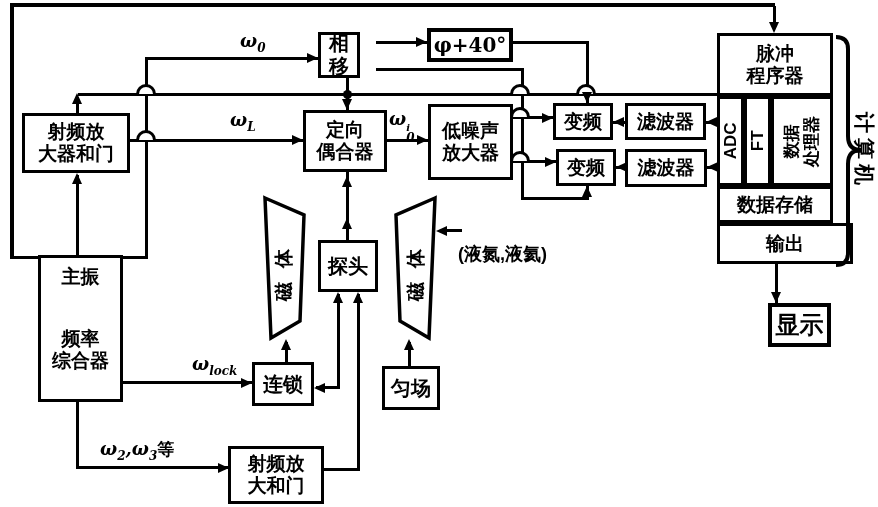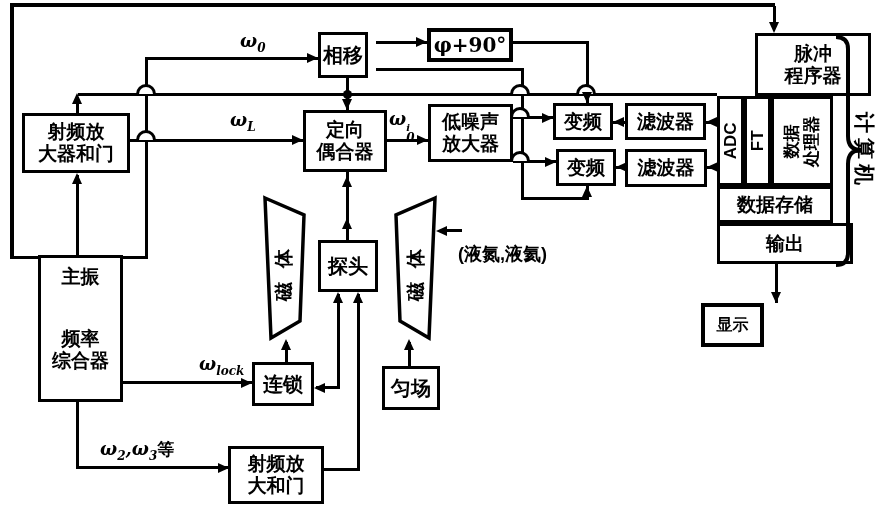--- a/index.html
+++ b/index.html
@@ -124,52 +124,52 @@
   <div class="hop" style="left:576px;top:84px"></div>
   <div class="hop" style="left:136px;top:130px"></div>
   <div class="hop" style="left:510px;top:107px"></div>
   <div class="hop" style="left:510px;top:151px"></div>
 
   <div class="box" style="left:22px;top:113px;width:108px;height:60px">
     <div>射频放</div>
     <div>大器和门</div>
   </div>
 
-  <div class="box" style="left:318px;top:32px;width:50px;height:46px;font-size:20px">
+  <div class="box" style="left:318px;top:32px;width:42px;height:46px;font-size:20px">
     <div>相移</div>
   </div>
 
   <div class="box bold4" style="left:427px;top:28px;width:86px;height:34px;font-size:20px;font-family:'DejaVu Serif','Liberation Serif',serif">
-    <div>φ+90°</div>
+    <div>φ+40°</div>
   </div>
 
   <div class="box" style="left:303px;top:110px;width:84px;height:62px">
     <div>定向</div>
     <div>偶合器</div>
   </div>
 
-  <div class="box" style="left:428px;top:104px;width:85px;height:58px">
+  <div class="box" style="left:428px;top:104px;width:85px;height:76px">
     <div>低噪声</div>
     <div>放大器</div>
   </div>
 
   <div class="box" style="left:553px;top:103px;width:60px;height:37px">
     <div>变频</div>
   </div>
   <div class="box" style="left:625px;top:103px;width:81px;height:37px">
     <div>滤波器</div>
   </div>
   <div class="box" style="left:556px;top:149px;width:60px;height:37px">
     <div>变频</div>
   </div>
   <div class="box" style="left:625px;top:149px;width:82px;height:38px">
     <div>滤波器</div>
   </div>
 
-  <div class="box" style="left:755px;top:33px;width:116px;height:63px">
+  <div class="box" style="left:717px;top:33px;width:116px;height:63px">
     <div>脉冲</div>
     <div>程序器</div>
   </div>
   <div class="box rot" style="left:717px;top:96px;width:27px;height:90px;font-size:17px">
     <div style="transform:rotate(-90deg)">ADC</div>
   </div>
   <div class="box rot" style="left:744px;top:96px;width:27px;height:90px;font-size:17px">
     <div style="transform:rotate(-90deg)">FT</div>
   </div>
   <div class="box rot" style="left:771px;top:96px;width:62px;height:90px;font-size:17px">
@@ -178,21 +178,21 @@
       <div>处理器</div>
     </div>
   </div>
   <div class="box" style="left:717px;top:186px;width:116px;height:37px">
     <div>数据存储</div>
   </div>
   <div class="box" style="left:717px;top:223px;width:136px;height:41px">
     <div>输出</div>
   </div>
 
-  <div class="box bold4" style="left:701px;top:303px;width:63px;height:44px;font-size:16px">
+  <div class="box bold4" style="left:768px;top:303px;width:63px;height:44px;font-size:24px">
     <div>显示</div>
   </div>
 
   <svg width="36" height="242" viewBox="0 0 36 242" style="left:830px;top:30px">
     <path d="M6,7 Q18,7 18,19 L18,106 Q18,120 31,120 Q18,120 18,134 L18,223 Q18,235 6,235" fill="none" stroke="#000" stroke-width="4"></path>
   </svg>
   <div class="rot" style="position:absolute;left:850px;top:95px;width:28px;height:112px;z-index:5">
     <div style="transform:rotate(90deg);font-size:21px;letter-spacing:5px">计算机</div>
   </div>
 
@@ -238,21 +238,21 @@
   </div>
   <div class="lbl" style="left:230px;top:109px">
     <span>ω</span><sub>L</sub>
   </div>
   <div class="lbl" style="left:389px;top:108px">
     <span>ω</span><span class="supsub">
         <sup style="font-style:italic">i</sup>
         <sub>0</sub>
       </span>
   </div>
-  <div class="lbl" style="left:199px;top:353px">
+  <div class="lbl" style="left:192px;top:353px">
     <span>ω</span><sub>lock</sub>
   </div>
   <div class="lbl" style="left:100px;top:438px">
     <span>ω</span><sub>2</sub><span>,ω</span><sub>3</sub><span style="font-style:normal;font-family:'Liberation Sans',sans-serif;font-size:17px">等</span>
   </div>
 
   <div class="cjklbl" style="left:458px;top:242px;font-size:18px">(液氮,液氦)</div>
 
 </div>
 

